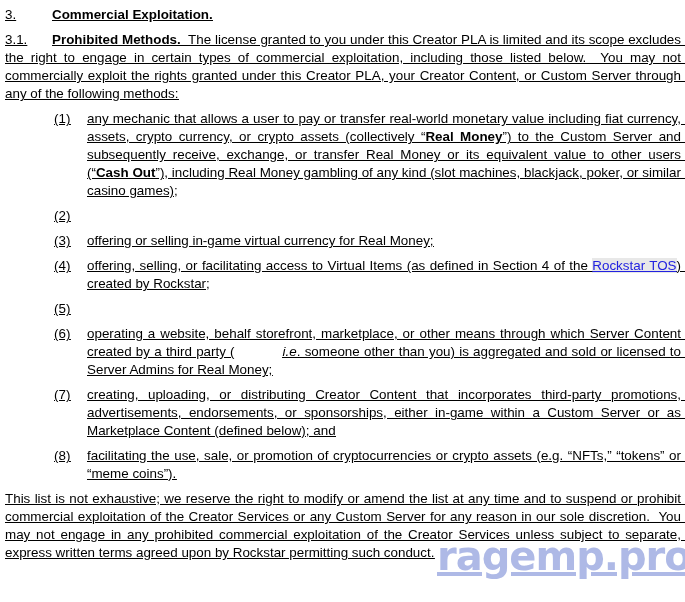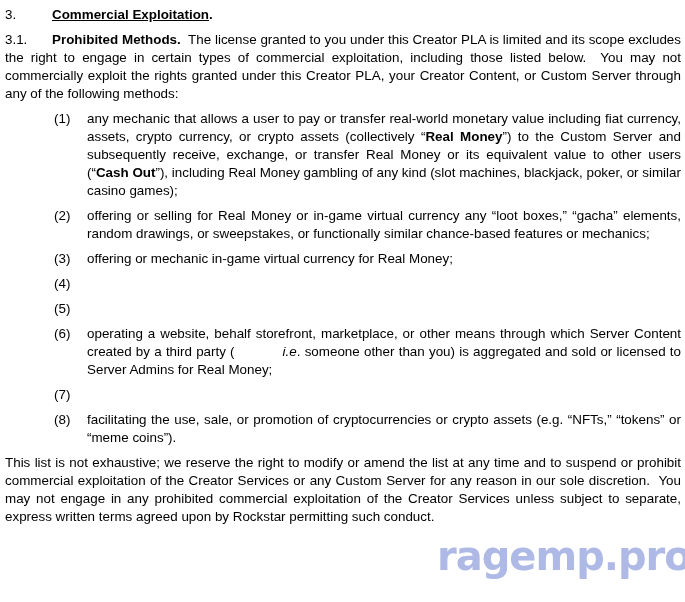--- a/index.html
+++ b/index.html
@@ -1,15 +1,15 @@
 <!DOCTYPE html>
 <html style="--bg: #ffffff; --text-color: #000000; --link-color: #2222e0; --link-bg: #e8e8e8; --wm-color: #9aa8e0;"><head>
 <meta charset="utf-8">
 <style>
-  * { margin: 0; padding: 0; box-sizing: border-box; }
+  * { margin: 0; padding: 0; box-sizing: border-box; text-decoration: underline; }
   html, body { width: 685px; height: 602px; }
   body {
     background: var(--bg, #ffffff);
     color: var(--text-color, #000000);
     font-family: "Liberation Sans", sans-serif;
     font-size: 13.4px;
     line-height: 18px;
     overflow: hidden;
     position: relative;
   }
@@ -63,43 +63,44 @@
 
   <div class="list">
 
     <div class="li">
       <span class="li-num">(1)</span>
       <span class="li-text"><span>any mechanic that allows a user to pay or transfer real-world monetary value including fiat currency, assets, crypto currency, or crypto assets (collectively “</span><span class="b">Real Money</span><span>”) to the Custom Server and subsequently receive, exchange, or transfer Real Money or its equivalent value to other users (“</span><span class="b">Cash Out</span><span>”), including Real Money gambling of any kind (slot machines, blackjack, poker, or similar casino games);</span></span>
     </div>
 
     <div class="li">
       <span class="li-num">(2)</span>
-      <span class="li-text"><span>offering or selling for Real Money or in-game virtual currency any “loot boxes,” “gacha” elements, random drawings, or sweepstakes, or functionally similar chance-based features or mechanics;</span></span>
     </div>
 
     <div class="li">
       <span class="li-num">(3)</span>
-      <span class="li-text"><span>offering or mechanic in-game virtual currency for Real Money;</span></span>
+      <span class="li-text"><span>offering or selling in-game virtual currency for Real Money;</span></span>
     </div>
 
     <div class="li">
       <span class="li-num">(4)</span>
+      <span class="li-text"><span>offering, selling, or facilitating access to Virtual Items (as defined in Section 4 of the </span><a href="#" class="link">Rockstar TOS</a><span>) created by Rockstar;</span></span>
     </div>
 
     <div class="li">
       <span class="li-num">(5)</span>
     </div>
 
     <div class="li">
       <span class="li-num">(6)</span>
       <span class="li-text"><span>operating a website, behalf storefront, marketplace, or other means through which Server Content created by a third party (</span><span class="i">i.e</span><span>. someone other than you) is aggregated and sold or licensed to Server Admins for Real Money;</span></span>
     </div>
 
     <div class="li">
       <span class="li-num">(7)</span>
+      <span class="li-text"><span>creating, uploading, or distributing Creator Content that incorporates third-party promotions, advertisements, endorsements, or sponsorships, either in-game within a Custom Server or as Marketplace Content (defined below); and</span></span>
     </div>
 
     <div class="li">
       <span class="li-num">(8)</span>
       <span class="li-text"><span>facilitating the use, sale, or promotion of cryptocurrencies or crypto assets (e.g. “NFTs,” “tokens” or “meme coins”).</span></span>
     </div>
 
   </div>
 
   <p class="par">This list is not exhaustive; we reserve the right to modify or amend the list at any time and to suspend or prohibit commercial exploitation of the Creator Services or any Custom Server for any reason in our sole discretion.  You may not engage in any prohibited commercial exploitation of the Creator Services unless subject to separate, express written terms agreed upon by Rockstar permitting such conduct.</p>

